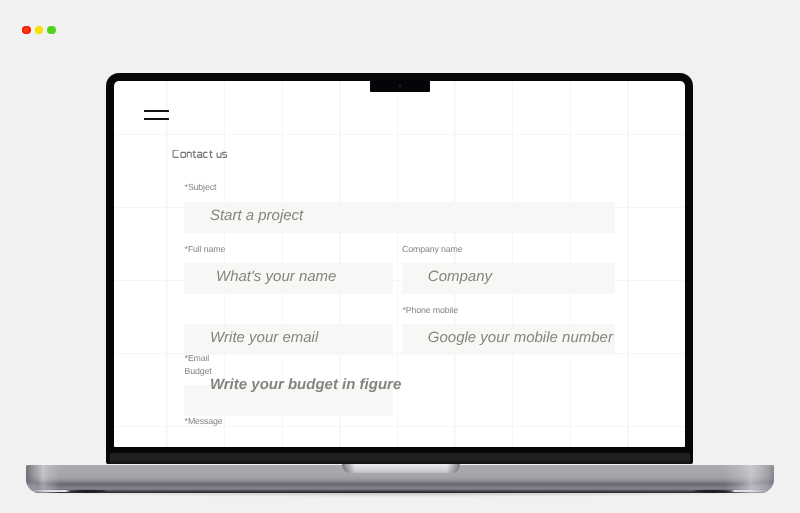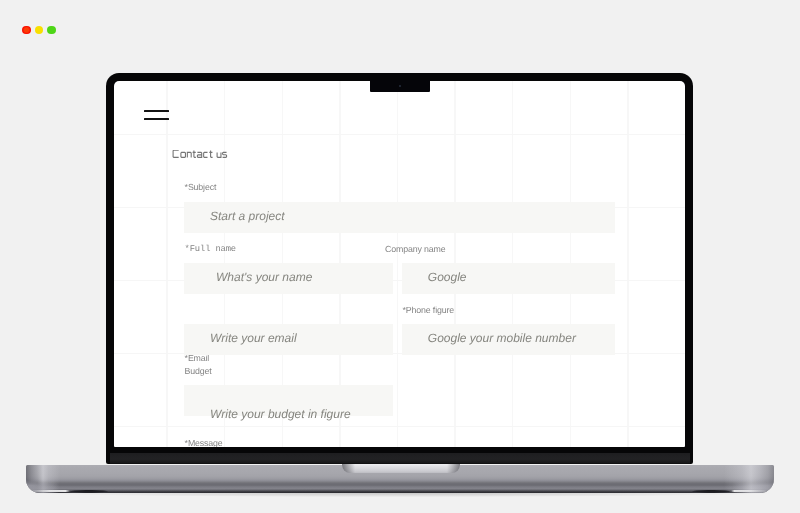--- a/index.html
+++ b/index.html
@@ -32,21 +32,21 @@
   .hamb i+i{margin-top:6.5px;}
 
   .title{position:absolute;left:58.1px;top:69.0px;width:60px;height:12px;}
   .title svg{display:block;}
   .sr{position:absolute;width:1px;height:1px;overflow:hidden;clip-path:inset(50%);white-space:nowrap;}
 
   .form{position:absolute;left:0;top:0;}
   .lbl{position:absolute;font-size:8.8px;line-height:10px;letter-spacing:-0.14px;color:#848484;white-space:nowrap;
         transform:translateZ(0);}
   .fld{position:absolute;background:#f7f7f5;}
-  .ph{position:absolute;font-style:italic;font-size:12px;line-height:10px;color:#85857f;white-space:nowrap;
+  .ph{position:absolute;font-style:italic;font-size:15px;line-height:10px;color:#85857f;white-space:nowrap;
         transform:translateZ(0);}
 
 
   
   .base{position:absolute;left:26px;top:465px;width:748px;height:28px;
         border-radius:1.5px 1.5px 14px 14px;overflow:hidden;
         background:
           linear-gradient(to bottom,
             #adadb3 0%, #a9a9af 10%, #a7a7ad 26%,
             #a3a3a9 40%, #9a9aa1 50%, #8b8b93 57%,
@@ -130,36 +130,36 @@
         <path d="M38.6 0.4 L38.6 6.75 L39.25 7.4 L40.6 7.4 M37.3 2.4 L40.45 2.4"></path>
         <path d="M45.1 2.4 L45.1 6.7 L45.8 7.4 L48.95 7.4 L48.95 2.4"></path>
         <path d="M54.55 2.4 L51.25 2.4 L50.6 3.05 L50.6 4.1 L51.25 4.75 L53.9 4.75 L54.55 5.4 L54.55 6.75 L53.9 7.4 L50.6 7.4"></path>
       </g>
     </svg>
     </div>
     <div class="form" id="form">
         <div class="lbl" style="left: 70.6px; top: 100.9px;">*Subject</div>
         <div class="fld" style="left: 70.3px; top: 120.8px; width: 430.7px; height: 31px;"></div>
         <div class="ph" style="left: 95.9px; top: 130.2px;">Start a project</div>
-        <div class="lbl" style="left: 70.6px; top: 162.4px; font-family: Liberation Mono, monospace;">*Full name</div>
+        <div class="lbl" style="left: 70.6px; top: 162.4px;">*Full name</div>
         <div class="fld" style="left: 70.3px; top: 181.9px; width: 208.7px; height: 31px;"></div>
         <div class="ph" style="left: 102px; top: 191.3px;">What's your name</div>
-        <div class="lbl" style="left: 271px; top: 162.4px;">Company name</div>
+        <div class="lbl" style="left: 288px; top: 162.4px;">Company name</div>
         <div class="fld" style="left: 288.3px; top: 181.9px; width: 212.7px; height: 31px;"></div>
-        <div class="ph" style="left: 313.8px; top: 191.3px;">Google</div>
+        <div class="ph" style="left: 313.8px; top: 191.3px;">Company</div>
         <div class="lbl" style="left: 70.6px; top: 223.4px; margin-top: 48px;">*Email</div>
         <div class="fld" style="left: 70.3px; top: 242.9px; width: 208.7px; height: 31px;"></div>
         <div class="ph" style="left: 95.9px; top: 252.3px; font-style: italic;">Write your email</div>
-        <div class="lbl" style="left: 288.5px; top: 223.4px;">*Phone figure</div>
+        <div class="lbl" style="left: 288.5px; top: 223.4px;">*Phone mobile</div>
         <div class="fld" style="left: 288.3px; top: 242.9px; width: 212.7px; height: 31px;"></div>
         <div class="ph" style="left: 313.8px; top: 252.3px;">Google your mobile number</div>
         <div class="lbl" style="left: 70.6px; top: 284.4px;">Budget</div>
         <div class="fld" style="left: 70.3px; top: 303.9px; width: 208.7px; height: 31px;"></div>
-        <div class="ph" style="left: 95.9px; top: 328px;">Write your budget in figure</div>
-        <div class="lbl" style="left: 70.6px; top: 357px;">*Message</div>
+        <div class="ph" style="left: 95.9px; top: 299px; font-weight: bold;">Write your budget in figure</div>
+        <div class="lbl" style="left: 70.6px; top: 335px;">*Message</div>
       </div>
   </div>
   <div class="lid-lip"></div>
   <div class="notch"></div>
   <div class="cam"></div>
   <div class="base">
     <span class="blift l"></span>
     <span class="blift r"></span>
   </div>
   <div class="trackpad-notch"></div>

